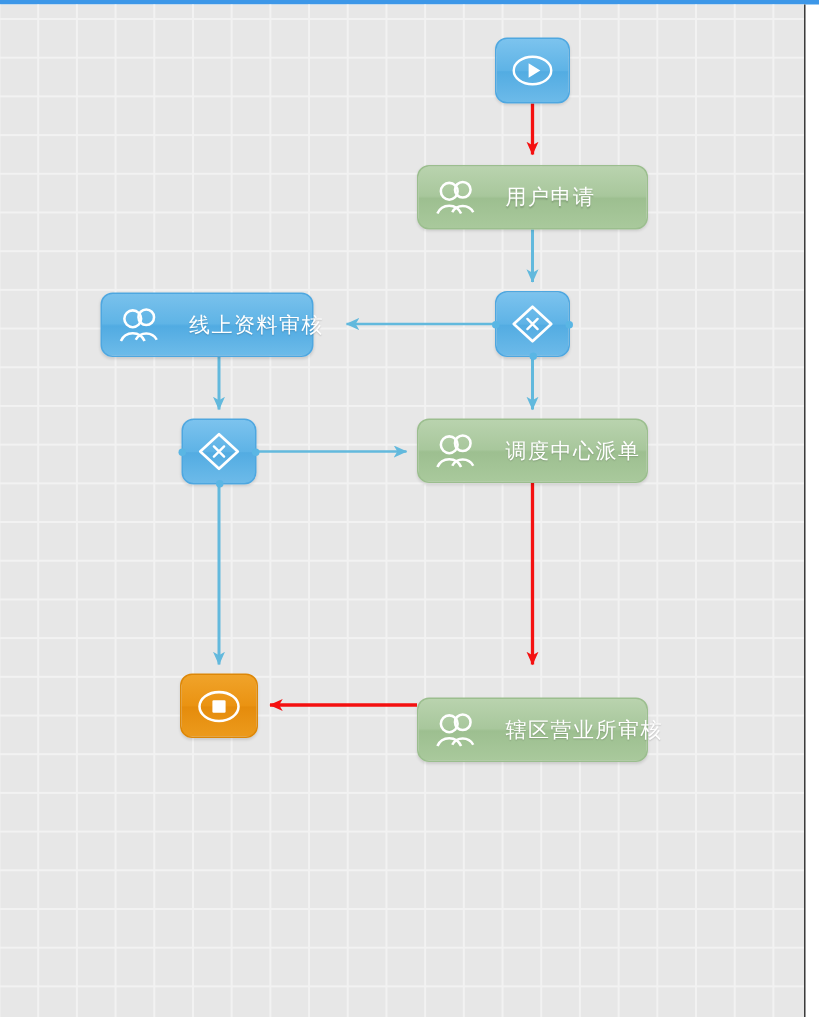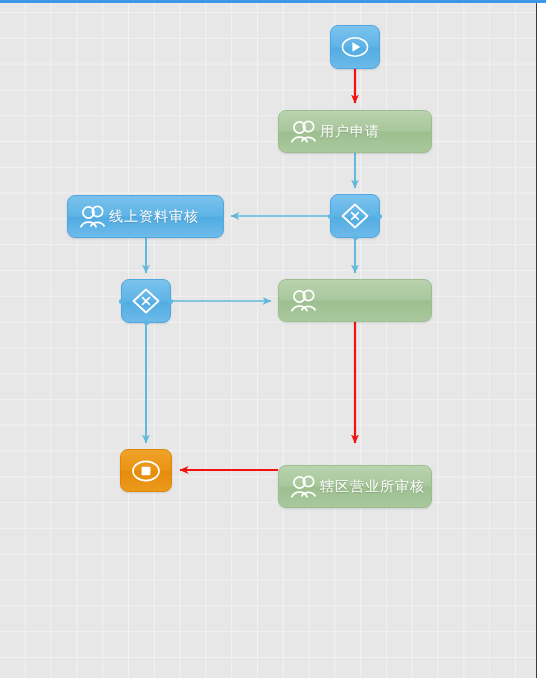--- a/index.html
+++ b/index.html
@@ -44,21 +44,21 @@
   .node {
     position: absolute;
     box-sizing: border-box;
     border-radius: 8px;
     display: flex;
     align-items: center;
   }
 
   .node-task {
     padding-left: 10px;
-    gap: 1px;
+    gap: 18px;
   }
   .node-task .label {
     font-size: 14px;
     color: #ffffff;
     letter-spacing: 1px;
     white-space: nowrap;
     text-shadow: 0 1px 1px rgba(0,0,0,0.18);
   }
 
   .task-green {
@@ -196,21 +196,21 @@
           <path d="M16,3.5 L28.5,15 L16,26.5 L3.5,15 Z" fill="none" stroke="#ffffff" stroke-width="1.8" stroke-linejoin="round"></path>
           <path d="M12.6,11.6 L19.4,18.4 M19.4,11.6 L12.6,18.4" stroke="#ffffff" stroke-width="1.6" stroke-linecap="round"></path>
         </svg>
       </span>
       <span></span>
       <span class="port" style="left:-3px; top:19px;"></span>
       <span class="port" style="right:-3px; top:19px;"></span>
       <span class="port" style="left:22px; bottom:-3px;"></span>
     </div>
 
-    <div class="node node-task task-blue" style="left:67px; top:192px; width:157px; height:43px;">
+    <div class="node node-task task-blue" style="left:67px; top:192px; width:142px; height:43px;">
       <span class="icon">
         <svg width="30" height="26" viewBox="0 0 30 26">
           <circle cx="19.5" cy="7.5" r="5.2" fill="none" stroke="#ffffff" stroke-width="1.7"></circle>
           <path d="M12.5,22.5 a8,8 0 0 1 14,0" fill="none" stroke="#ffffff" stroke-width="1.7"></path>
           <circle cx="10.5" cy="8.5" r="5.6" fill="none" stroke="#ffffff" stroke-width="1.7"></circle>
           <path d="M2.6,23.4 a8.6,8.6 0 0 1 15.8,0" fill="none" stroke="#ffffff" stroke-width="1.7"></path>
         </svg>
       </span>
       <span class="label">线上资料审核</span>
     </div>
@@ -230,20 +230,21 @@
 
     <div class="node node-task task-green" style="left:278px; top:276px; width:154px; height:43px;">
       <span class="icon">
         <svg width="30" height="26" viewBox="0 0 30 26">
           <circle cx="19.5" cy="7.5" r="5.2" fill="none" stroke="#ffffff" stroke-width="1.7"></circle>
           <path d="M12.5,22.5 a8,8 0 0 1 14,0" fill="none" stroke="#ffffff" stroke-width="1.7"></path>
           <circle cx="10.5" cy="8.5" r="5.6" fill="none" stroke="#ffffff" stroke-width="1.7"></circle>
           <path d="M2.6,23.4 a8.6,8.6 0 0 1 15.8,0" fill="none" stroke="#ffffff" stroke-width="1.7"></path>
         </svg>
       </span>
+      <span class="label">调度中心派单</span>
     </div>
 
     <div class="node node-task task-green" style="left:278px; top:446px; width:154px; height:43px;margin-top:16px;">
       <span class="icon">
         <svg width="30" height="26" viewBox="0 0 30 26">
           <circle cx="19.5" cy="7.5" r="5.2" fill="none" stroke="#ffffff" stroke-width="1.7"></circle>
           <path d="M12.5,22.5 a8,8 0 0 1 14,0" fill="none" stroke="#ffffff" stroke-width="1.7"></path>
           <circle cx="10.5" cy="8.5" r="5.6" fill="none" stroke="#ffffff" stroke-width="1.7"></circle>
           <path d="M2.6,23.4 a8.6,8.6 0 0 1 15.8,0" fill="none" stroke="#ffffff" stroke-width="1.7"></path>
         </svg>

